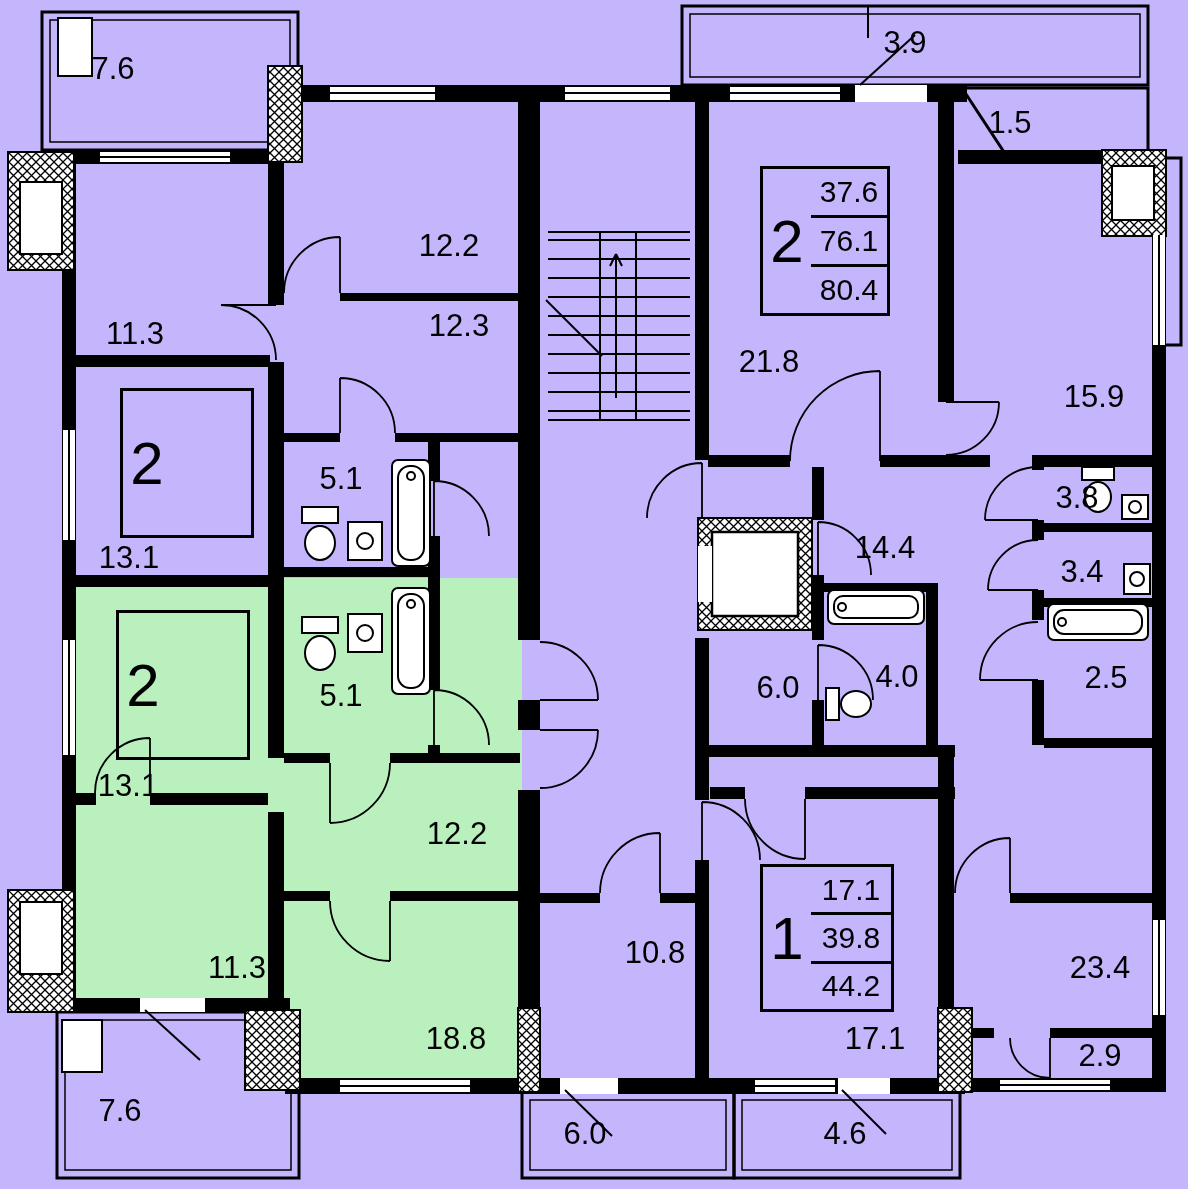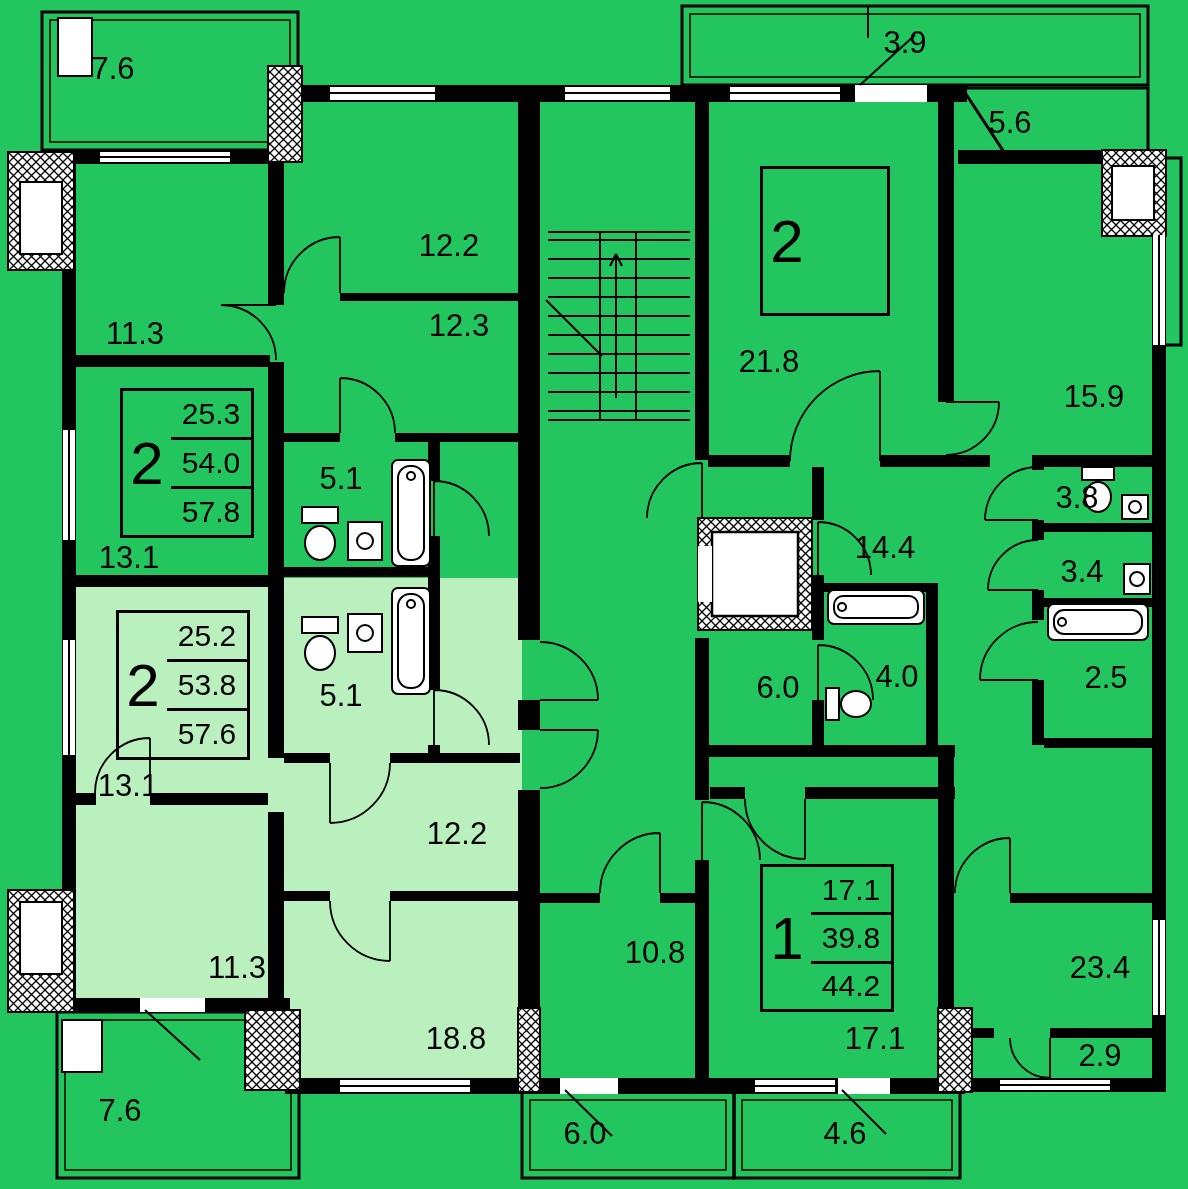--- a/index.html
+++ b/index.html
@@ -1,18 +1,18 @@
 <!DOCTYPE html>
 <html><head>
 <meta charset="utf-8">
 <style>
   *{margin:0;padding:0;box-sizing:border-box}
   html,body{background:#fff}
   body{font-family:"Liberation Sans",sans-serif;color:#000}
-  #plan{position:relative;width:1188px;height:1189px;background:#22c55e;overflow:hidden}
+  #plan{position:relative;width:1188px;height:1189px;background:#c4b5fd;overflow:hidden}
   #plan svg{position:absolute;left:0;top:0}
   .lbl{position:absolute;transform:translate(-50%,-50%);font-size:31px;line-height:1;white-space:nowrap}
   .info-box{position:absolute;display:flex;border:3px solid #000;background:transparent}
   .apt-num{width:48px;display:flex;align-items:center;justify-content:center;font-size:60px}
   .apt-areas{display:flex;flex-direction:column;flex:1}
   .apt-areas .area{flex:1;display:flex;align-items:center;justify-content:center;font-size:30px;padding:0 4px}
   .area.u{border-bottom:3px solid #000}
 </style>
 </head>
 <body>
@@ -225,21 +225,21 @@
     <path d="M805,799 L805,859 M805,859 A60,60 0 0 1 745,799"></path>
     <path d="M660,893 L660,833 M660,833 A60,60 0 0 0 600,893"></path>
     <path d="M1010,893 L1010,838 M1010,838 A55,55 0 0 0 955,893"></path>
     <path d="M1050,1038 L1050,1078 M1050,1078 A40,40 0 0 1 1010,1038"></path>
     <path d="M150,793 L150,738 M150,738 A55,55 0 0 0 95,793"></path>
   </g>
 </svg>
 
 <div class="lbl" style="left:113px;top:68px">7.6</div>
 <div class="lbl" style="left:905px;top:42px">3.9</div>
-<div class="lbl" style="left:1010px;top:122px">5.6</div>
+<div class="lbl" style="left:1010px;top:122px">1.5</div>
 <div class="lbl" style="left:449px;top:245px">12.2</div>
 <div class="lbl" style="left:459px;top:325px">12.3</div>
 <div class="lbl" style="left:135px;top:333px">11.3</div>
 <div class="lbl" style="left:769px;top:361px">21.8</div>
 <div class="lbl" style="left:1094px;top:396px">15.9</div>
 <div class="lbl" style="left:341px;top:478px">5.1</div>
 <div class="lbl" style="left:1077px;top:497px">3.8</div>
 <div class="lbl" style="left:129px;top:557px">13.1</div>
 <div class="lbl" style="left:885px;top:547px">14.4</div>
 <div class="lbl" style="left:1082px;top:571px">3.4</div>
@@ -254,38 +254,33 @@
 <div class="lbl" style="left:1100px;top:967px">23.4</div>
 <div class="lbl" style="left:456px;top:1038px">18.8</div>
 <div class="lbl" style="left:875px;top:1038px">17.1</div>
 <div class="lbl" style="left:1100px;top:1055px">2.9</div>
 <div class="lbl" style="left:120px;top:1110px">7.6</div>
 <div class="lbl" style="left:585px;top:1133px">6.0</div>
 <div class="lbl" style="left:845px;top:1133px">4.6</div>
 
 <div class="info-box" style="left:760px;top:166px;width:130px;height:150px">
   <div class="apt-num">2</div>
+  <div class="apt-areas">
+    <div class="area u">37.6</div>
+    <div class="area u">76.1</div>
+    <div class="area">80.4</div>
+  </div>
 </div>
 
 <div class="info-box" style="left:120px;top:388px;width:134px;height:150px">
   <div class="apt-num">2</div>
-  <div class="apt-areas">
-    <div class="area u">25.3</div>
-    <div class="area u">54.0</div>
-    <div class="area">57.8</div>
-  </div>
 </div>
 
 <div class="info-box" style="left:116px;top:610px;width:134px;height:150px">
   <div class="apt-num">2</div>
-  <div class="apt-areas">
-    <div class="area u">25.2</div>
-    <div class="area u">53.8</div>
-    <div class="area">57.6</div>
-  </div>
 </div>
 
 <div class="info-box" style="left:760px;top:864px;width:134px;height:148px">
   <div class="apt-num">1</div>
   <div class="apt-areas">
     <div class="area u">17.1</div>
     <div class="area u">39.8</div>
     <div class="area">44.2</div>
   </div>
 </div>

